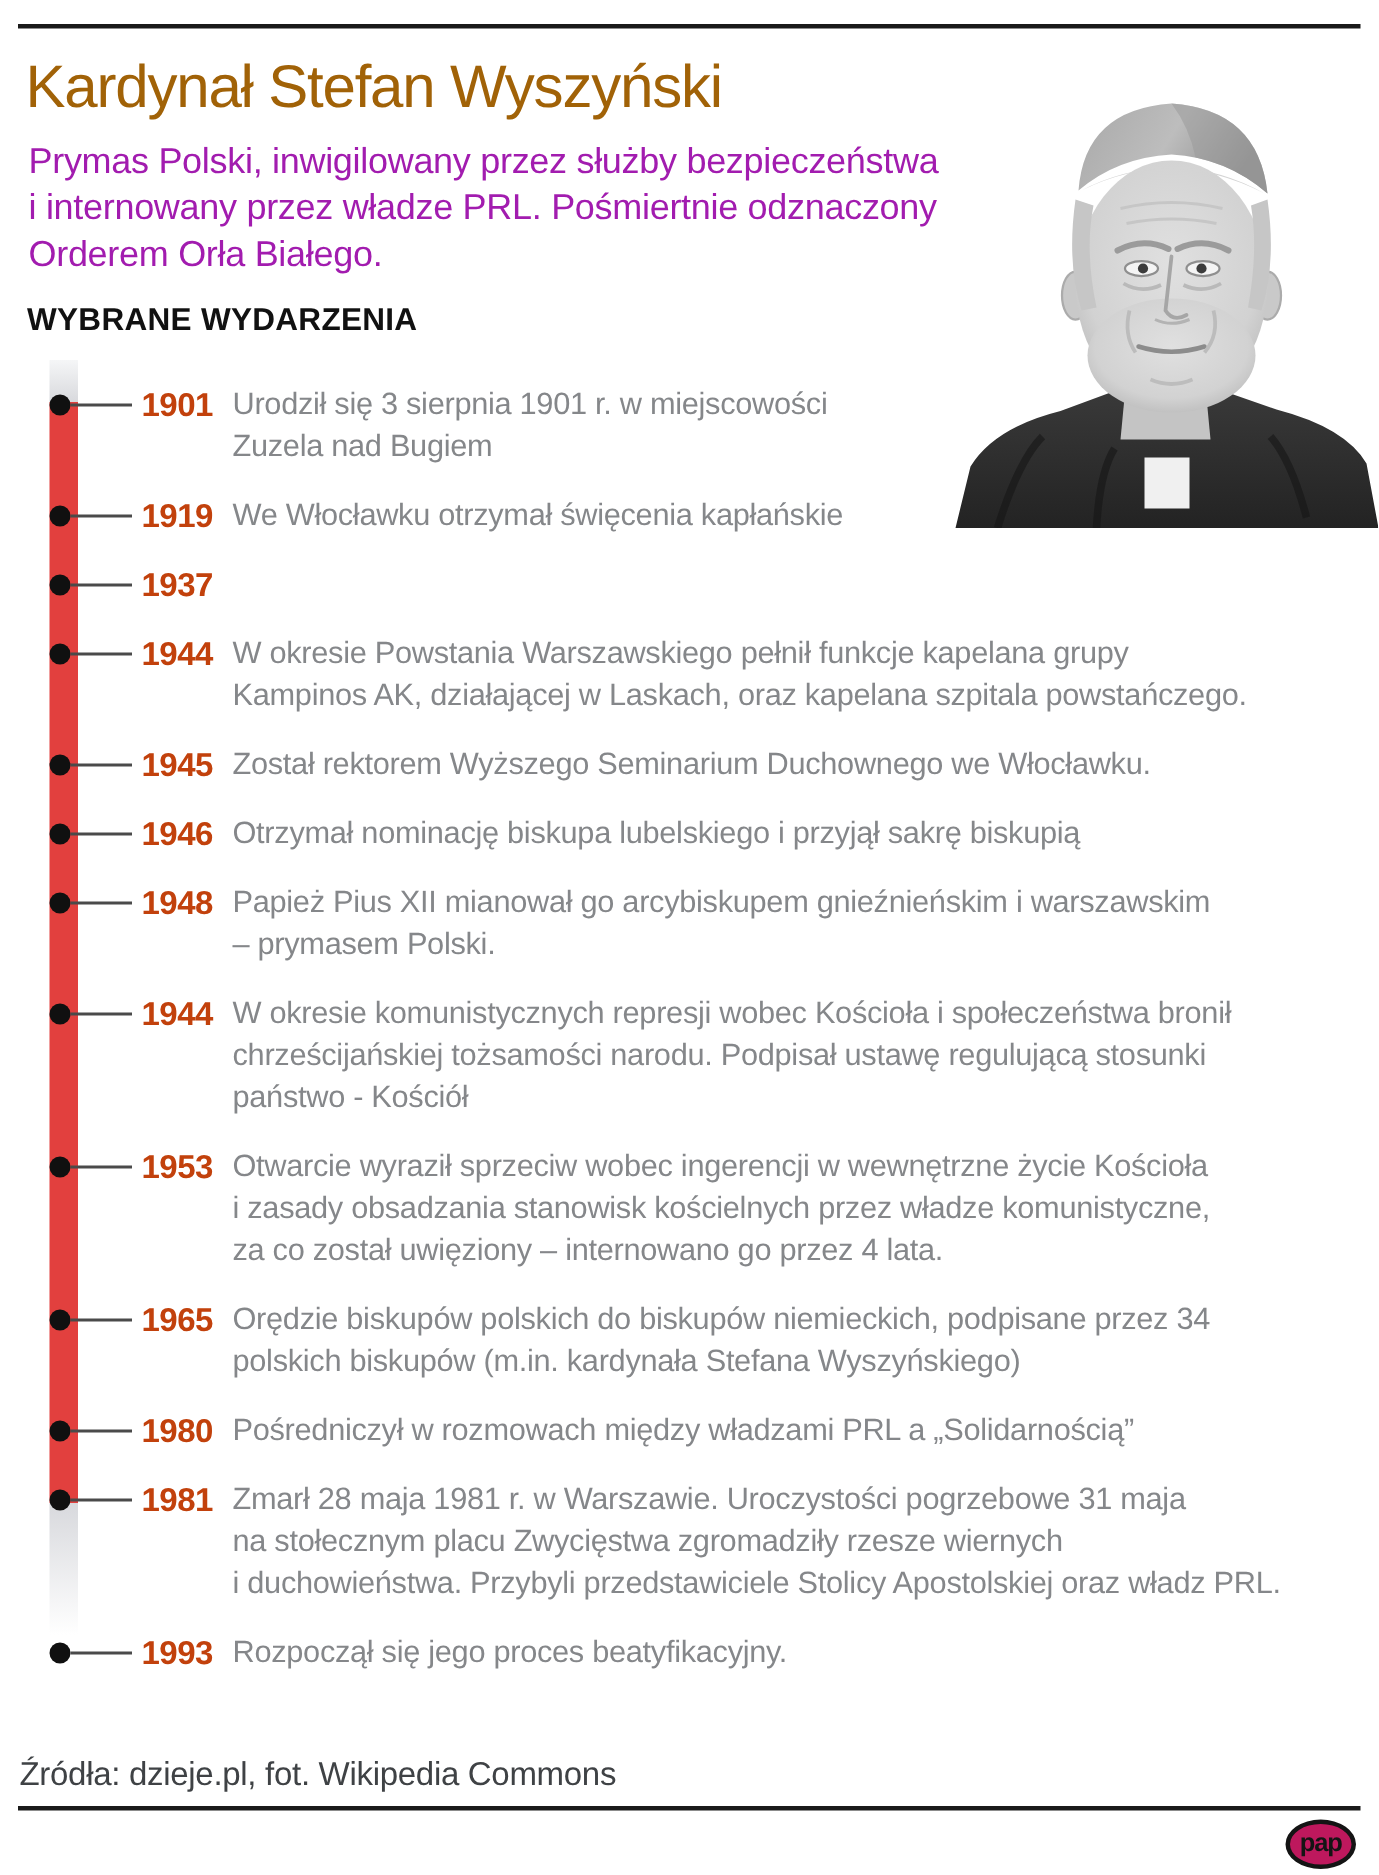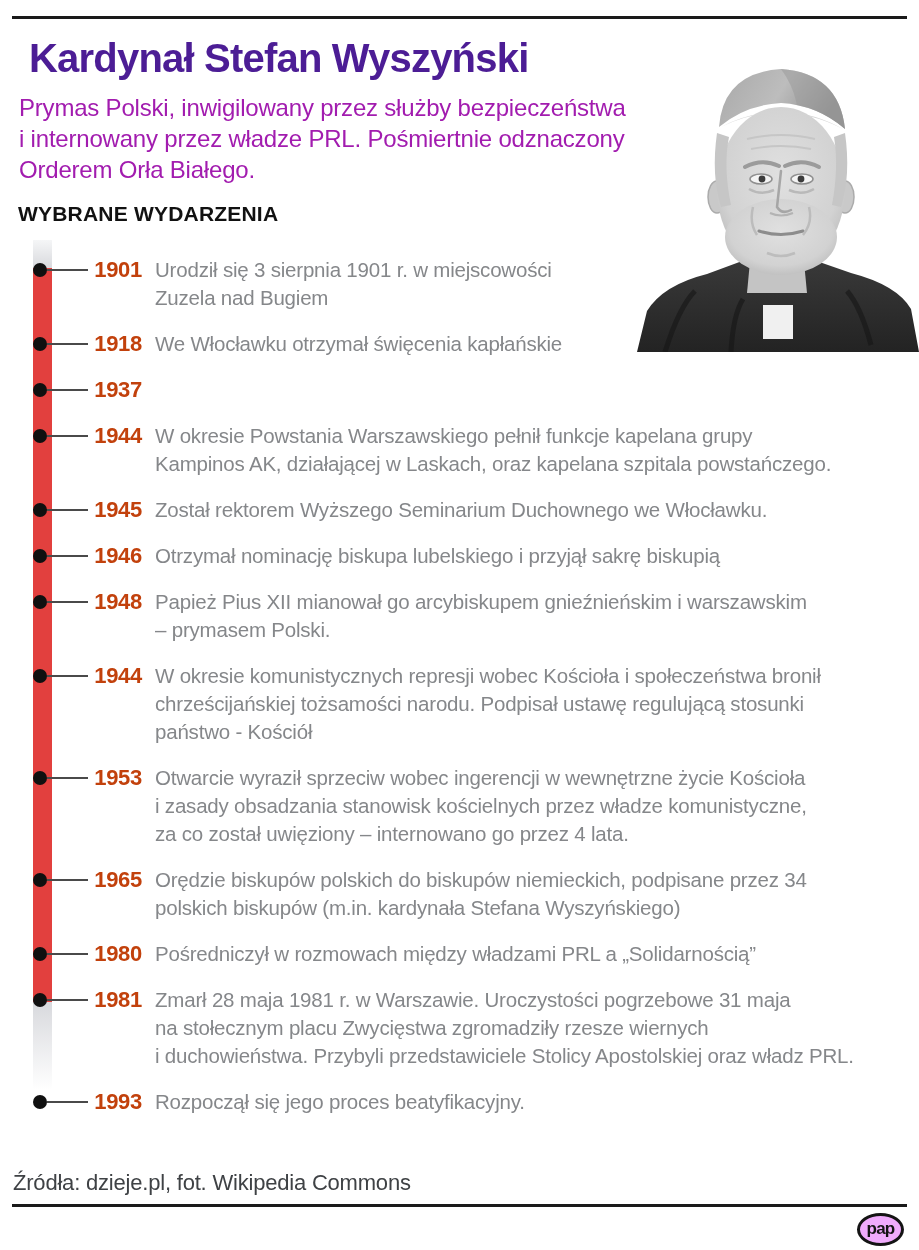--- a/index.html
+++ b/index.html
@@ -4,22 +4,22 @@
 <style>
   * { margin:0; padding:0; box-sizing:border-box; }
   html,body { width:919px; height:1250px; background:#ffffff; overflow:hidden;
               font-family:"Liberation Sans","DejaVu Sans",sans-serif; }
   .canvas { position:relative; width:919px; height:1250px; background:#fff; }
 
   .rule { position:absolute; left:12px; width:895px; height:3px; background:#1a1a1a; }
   .rule.top { top:16px; }
   .rule.bottom { top:1204px; }
 
-  .title { position:absolute; top:36px; left:29px; font-size:40px; font-weight:700;
-           color:#4c1d95; letter-spacing:-0.8px; white-space:nowrap; }
+  .title { position:absolute; top:36px; left:17px; font-size:40px; font-weight:400;
+           color:#a16207; letter-spacing:-0.8px; white-space:nowrap; }
   .subtitle { position:absolute; top:92px; left:19px; font-size:24px; line-height:31px;
               color:#a21caf; letter-spacing:-0.2px; white-space:pre-line; }
   .section-heading { position:absolute; top:202px; left:18px; font-size:21px;
                      font-weight:800; color:#111; letter-spacing:0.2px; }
 
   .photo { position:absolute; top:55px; left:635px; width:284px; height:297px;
            overflow:hidden; background:#fff; }
 
   .timeline { position:absolute; top:256px; left:18px; width:895px; }
   .tbar { position:absolute; left:15px; top:-16px; width:19px; height:850px; z-index:0; }
@@ -36,21 +36,21 @@
                font-size:22px; line-height:28px; font-weight:700; color:#c2410c;
                letter-spacing:-0.3px; }
   .row .desc { margin-left:137px; width:745px; font-size:20.5px; line-height:28px;
                color:#85878a; letter-spacing:-0.2px; white-space:pre-line; }
   .row.extra-gap { margin-top:5px; }
 
   .sources { position:absolute; top:1170px; left:13px; font-size:22px; color:#3f4245;
              letter-spacing:-0.2px; }
 
   .pap-logo { position:absolute; top:1213px; left:857px; width:47px; height:33px;
-              border:3px solid #141414; border-radius:50%; background:#f0abfc;
+              border:3px solid #141414; border-radius:50%; background:#be185d;
               display:flex; align-items:center; justify-content:center; }
   .pap-logo span { font-size:17px; font-weight:800; color:#141414;
                    letter-spacing:-0.8px; transform:translateY(-1px); }
 </style>
 </head>
 <body>
 
 <div class="canvas">
 
   <div class="rule top"></div>
@@ -120,21 +120,21 @@
     <div class="row">
       <span class="dot"></span>
       <span class="connector"></span>
       <div class="year">1901</div>
       <div class="desc">Urodził się 3 sierpnia 1901 r. w miejscowości
 Zuzela nad Bugiem</div>
     </div>
     <div class="row">
       <span class="dot"></span>
       <span class="connector"></span>
-      <div class="year">1918</div>
+      <div class="year">1919</div>
       <div class="desc">We Włocławku otrzymał święcenia kapłańskie</div>
     </div>
     <div class="row">
       <span class="dot"></span>
       <span class="connector"></span>
       <div class="year">1937</div>
     </div>
     <div class="row">
       <span class="dot"></span>
       <span class="connector"></span>

